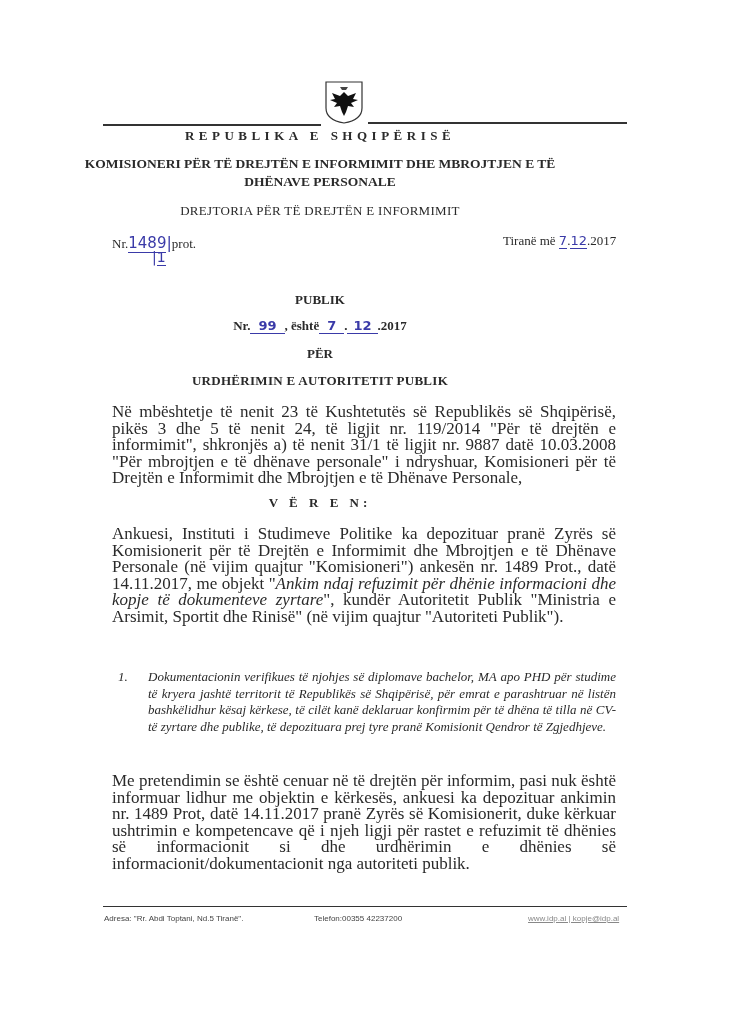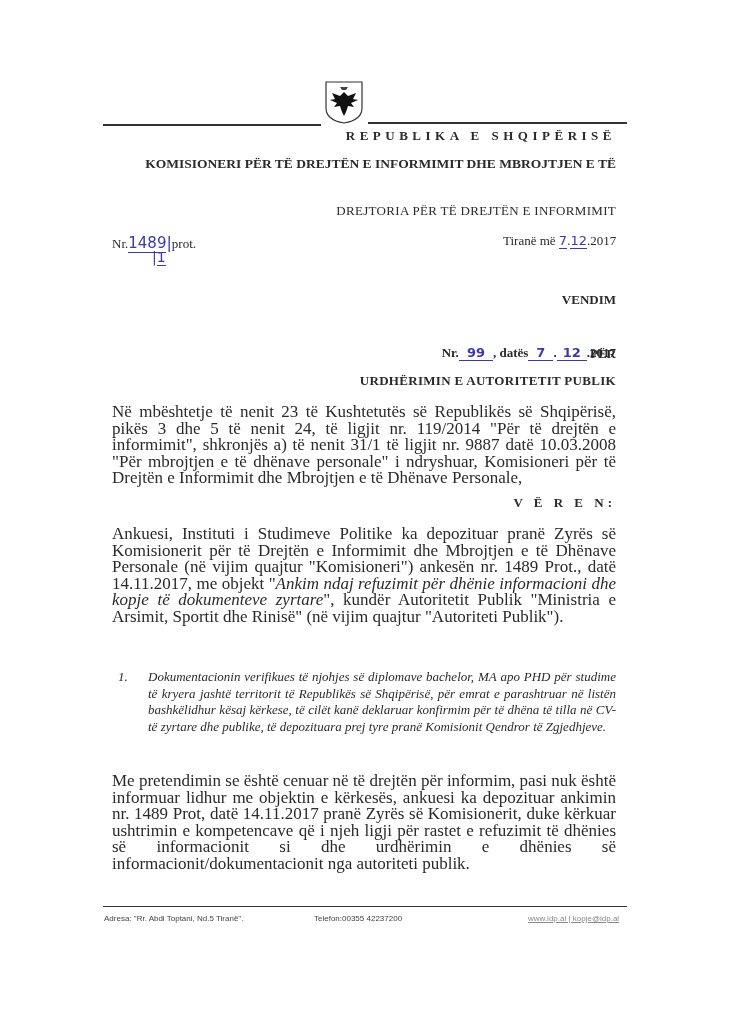--- a/index.html
+++ b/index.html
@@ -1,19 +1,19 @@
 <!DOCTYPE html>
 <html><head>
 <meta charset="utf-8">
 <style>
   html, body { margin:0; padding:0; background:#ffffff; }
   body { width:731px; height:1024px; position:relative; overflow:hidden;
          font-family:"Liberation Serif","DejaVu Serif",serif; color:#2a2a2a; }
   .abs { position:absolute; }
-  .center { position:absolute; left:8px; width:608px; text-align:right; }
+  .center { position:absolute; left:16px; width:608px; text-align:center; }
   .hr { position:absolute; height:1.5px; background:#333; }
   .emblem { position:absolute; left:324px; top:80px; width:40px; height:44px; }
   .rep { top:128px; font-weight:bold; font-size:13px; letter-spacing:4.5px; }
   .kom { top:155px; font-weight:bold; font-size:13.5px; line-height:18px; }
   .drej { top:203px; font-size:13px; letter-spacing:0.3px; }
   .nr { left:112px; top:233px; font-size:13px; }
   .hand { color:#3a3aa8; font-family:"DejaVu Sans",sans-serif; }
   .hand-u { display:inline-block; border-bottom:1px solid #3a3aa8; }
   .tirane { left:503px; top:233px; font-size:13px;text-align:center; }
   .vendim { top:292px; font-weight:bold; font-size:13px; }
@@ -35,35 +35,36 @@
 <div class="emblem">
   <svg width="40" height="44" viewBox="0 0 40 44">
     <path d="M2 2 H38 V28 Q38 40 20 43 Q2 40 2 28 Z" fill="#fff" stroke="#333" stroke-width="1.2"></path>
     <path d="M20 12 L16 16 L8 13 L11 19 L6 20 L13 23 L10 27 L16 26 L18 32 L20 36 L22 32 L24 26 L30 27 L27 23 L34 20 L29 19 L32 13 L24 16 Z" fill="#111"></path>
     <path d="M16 7 L24 7 L22 10 L18 10 Z" fill="#444"></path>
   </svg>
 </div>
 <div class="center rep">REPUBLIKA E SHQIPËRISË</div>
 <div class="center kom">
   <div>KOMISIONERI PËR TË DREJTËN E INFORMIMIT DHE MBROJTJEN E TË</div>
+  <div>DHËNAVE PERSONALE</div>
 </div>
 <div class="center drej">DREJTORIA PËR TË DREJTËN E INFORMIMIT</div>
 
 <div class="abs nr">
   <span>Nr.</span><span class="hand hand-u" style="font-size:15px;">1489</span><span class="hand" style="font-size:16px;">|</span><span>prot.</span>
   <div class="hand" style="position:absolute; left:40px; top:16px; font-size:14px;">|<span class="hand-u">1</span></div>
 </div>
 <div class="abs tirane">
   <span>Tiranë më</span>
   <span class="hand hand-u">7</span>.<span class="hand hand-u">12</span>.<span>2017</span>
 </div>
 
-<div class="center vendim">VENDIM</div>
+<div class="center vendim">PUBLIK</div>
 <div class="center vnr">
-  <span>Nr.</span><span class="hand hand-u" style="padding:0 8px;margin-top:27px;">99</span><span>, datës</span><span class="hand hand-u" style="padding:0 8px;">7</span>.<span class="hand hand-u" style="padding:0 6px;">12</span><span>.2017</span>
+  <span>Nr.</span><span class="hand hand-u" style="padding:0 8px;">99</span><span>, është</span><span class="hand hand-u" style="padding:0 8px;">7</span>.<span class="hand hand-u" style="padding:0 6px;">12</span><span>.2017</span>
 </div>
 <div class="center per">PËR</div>
 <div class="center urdh">URDHËRIMIN E AUTORITETIT PUBLIK</div>
 
 <div class="para" style="top:404px;">Në mbështetje të nenit 23 të Kushtetutës së Republikës së Shqipërisë, pikës 3 dhe 5 të nenit 24, të ligjit nr. 119/2014 "Për të drejtën e informimit", shkronjës a) të nenit 31/1 të ligjit nr. 9887 datë 10.03.2008 "Për mbrojtjen e të dhënave personale" i ndryshuar, Komisioneri për të Drejtën e Informimit dhe Mbrojtjen e të Dhënave Personale,</div>
 <div class="center veren">V Ë R E N:</div>
 <div class="para" style="top:526px;">
   <span>Ankuesi, Instituti i Studimeve Politike ka depozituar pranë Zyrës së Komisionerit për të Drejtën e Informimit dhe Mbrojtjen e të Dhënave Personale (në vijim quajtur "Komisioneri") ankesën nr. 1489 Prot., datë 14.11.2017, me objekt "</span><i>Ankim ndaj refuzimit për dhënie informacioni dhe kopje të dokumenteve zyrtare</i><span>", kundër Autoritetit Publik "Ministria e Arsimit, Sportit dhe Rinisë" (në vijim quajtur "Autoriteti Publik").</span>
 </div>
 <div class="list" style="top:669px;">

